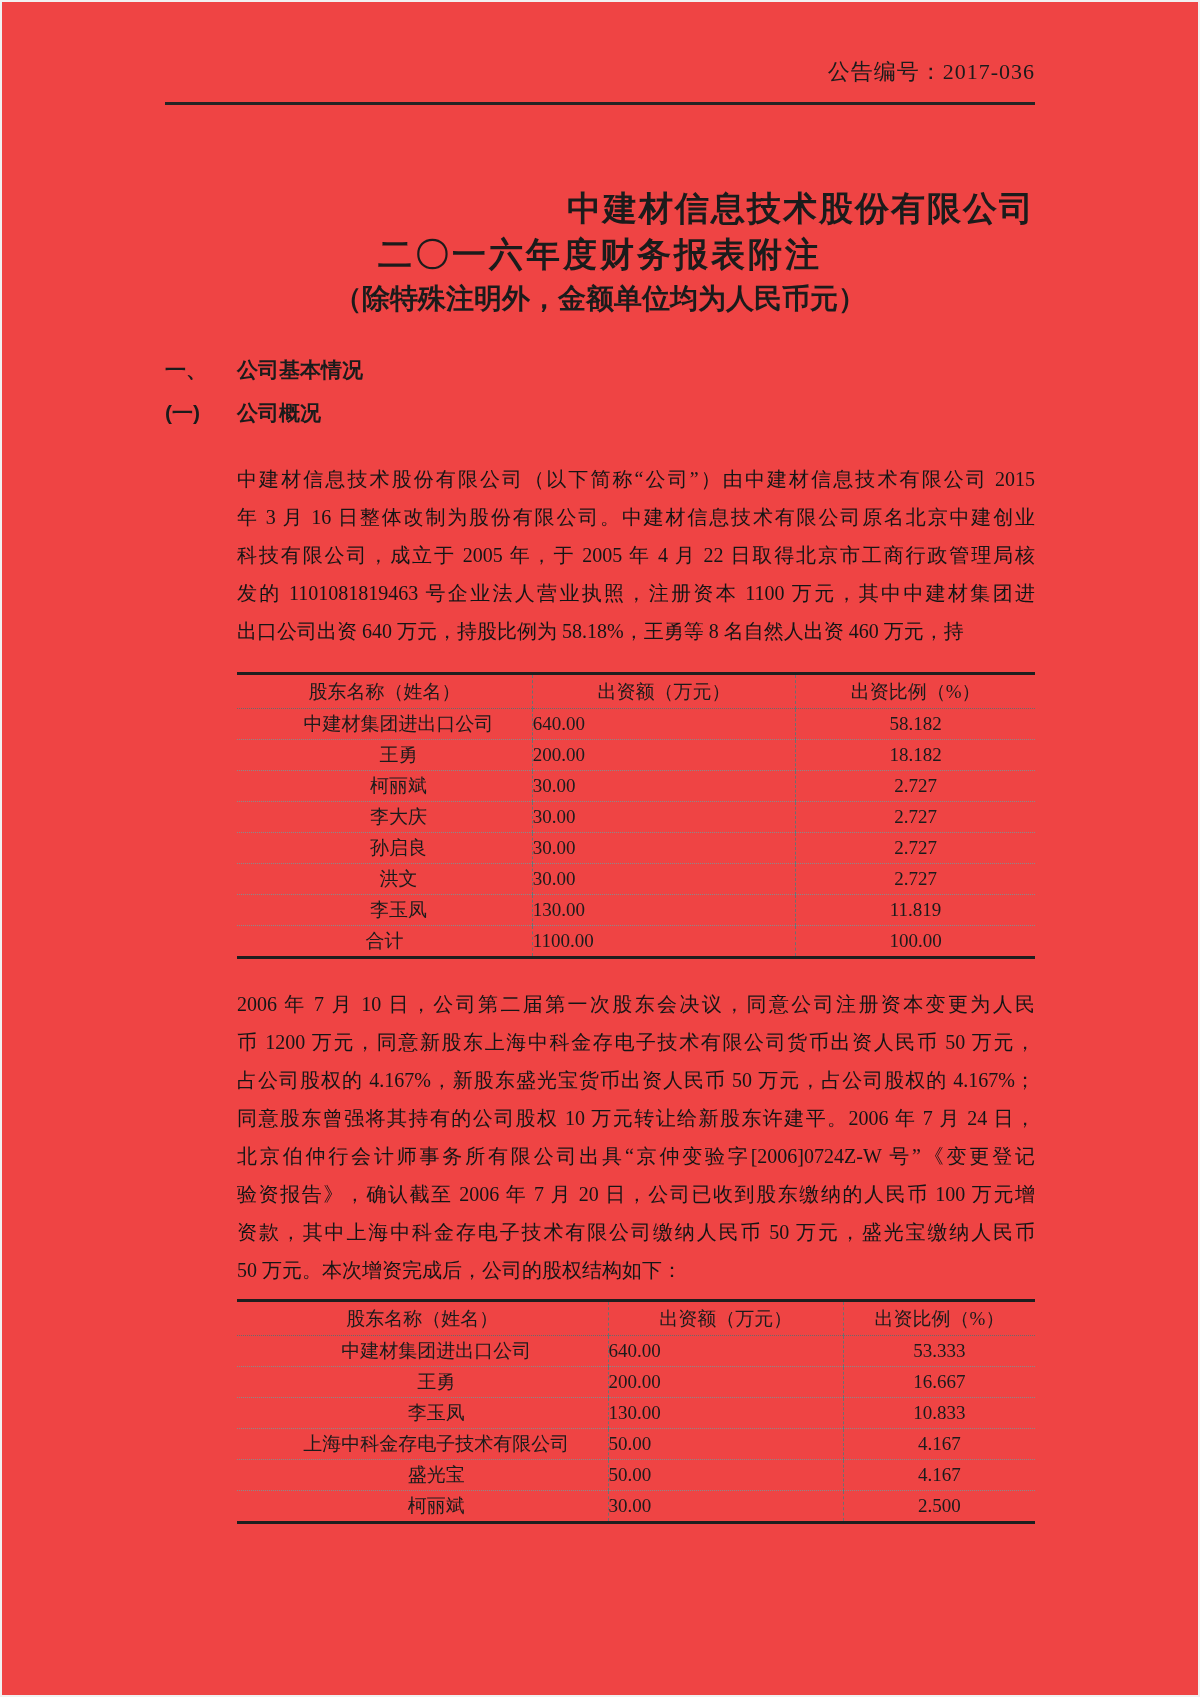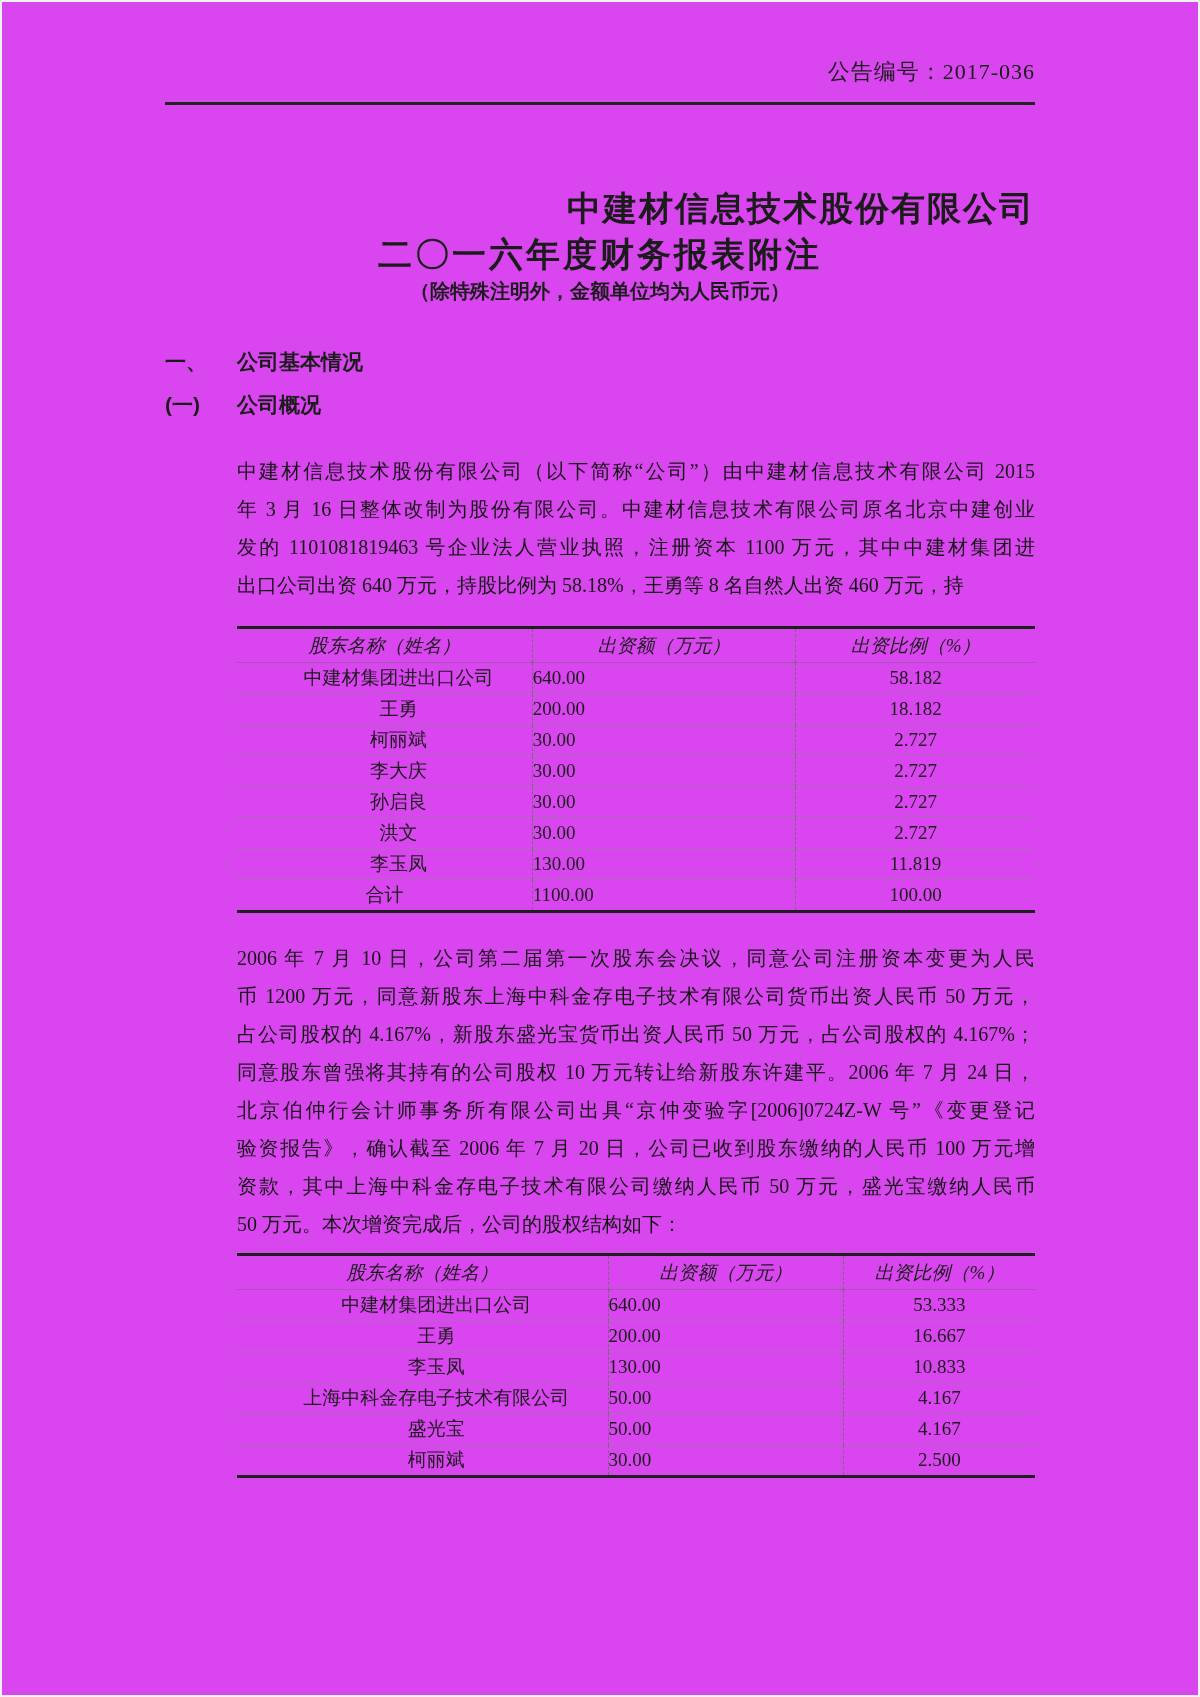--- a/index.html
+++ b/index.html
@@ -1,48 +1,48 @@
 <!DOCTYPE html>
 <html lang="zh"><head>
 <meta charset="utf-8">
 <style>
   html,body{margin:0;padding:0;background:#ffffff;}
   .sheet{
     width:1200px;height:1697px;box-sizing:border-box;
-    background:#d946ef;color:#1b1b1b;overflow:hidden;position:relative;
+    background:#ef4444;color:#1b1b1b;overflow:hidden;position:relative;
     font-family:"Liberation Serif","DejaVu Serif",serif;
     box-shadow:inset 0 0 0 2px #f1f1f1;
   }
   .content{padding:0 165px;}
   .notice{margin-top:58px;text-align:right;font-size:22px;line-height:28px;letter-spacing:1px;}
   .rule{margin-top:16px;border-bottom:3px solid #242424;height:0;}
   .title1{margin-top:82px;text-align:right;font-size:34px;line-height:42px;font-weight:bold;
           font-family:"Liberation Sans","DejaVu Sans",sans-serif;letter-spacing:2px;}
   .title2{margin-top:4px;text-align:center;font-size:34px;line-height:42px;font-weight:bold;
           font-family:"Liberation Sans","DejaVu Sans",sans-serif;letter-spacing:3px;}
-  .unitnote{text-align:center;font-size:20px;line-height:32px;font-weight:bold;
+  .unitnote{margin-top:8px;text-align:center;font-size:28px;line-height:32px;font-weight:bold;
           font-family:"Liberation Sans","DejaVu Sans",sans-serif;}
   .heading{display:flex;font-family:"Liberation Sans","DejaVu Sans",sans-serif;
           font-weight:bold;font-size:21px;line-height:30px;}
   .heading.lvl1{margin-top:40px;}
   .heading.lvl2{margin-top:13px;}
   .hnum{width:72px;flex:0 0 72px;}
   .body-indent{margin-left:72px;margin-top:32px;}
   .para{margin-top:6px;font-size:20px;color:#151515;}
   .para2{margin-top:26px;}
   .pline{line-height:38px;height:38px;white-space:nowrap;
          text-align:justify;text-align-last:justify;overflow:hidden;}
   .para .pline:last-child{text-align-last:left;}
   .tbl{width:100%;border-collapse:collapse;table-layout:fixed;
        border-top:3px solid #1e1e1e;border-bottom:3px solid #1e1e1e;
        font-size:19px;color:#1b1b1b;}
   .tbl1{margin-top:22px;}
   .tbl2{margin-top:10px;}
   .tbl th{font-weight:normal;height:33px;text-align:center;
-       border-bottom:1px dotted #6b6b6b;padding:0;font-style:italic;}
+       border-bottom:1px dotted #6b6b6b;padding:0;}
   .tbl td{height:30px;border-bottom:1px dotted #8a8a8a;padding:0;}
   .tbl th:nth-child(2),.tbl td:nth-child(2),
   .tbl th:nth-child(3),.tbl td:nth-child(3){border-left:1px dashed #6f6f6f;}
   .tbl td:nth-child(1){text-align:center;padding-left:28px;}
   .tbl td:nth-child(2){text-align:left;padding-right:16px;}
   .tbl td:nth-child(3){text-align:center;}
   .tbl .total-row td:nth-child(1){text-align:center;padding-left:0;}
 </style>
 </head>
 <body>
@@ -65,20 +65,21 @@
     <div class="heading lvl2">
       <span class="hnum">(一)</span>
       <span class="htext">公司概况</span>
     </div>
 
     <div class="body-indent">
 
       <div class="para">
           <div class="pline">中建材信息技术股份有限公司（以下简称“公司”）由中建材信息技术有限公司 2015</div>
           <div class="pline">年 3 月 16 日整体改制为股份有限公司。中建材信息技术有限公司原名北京中建创业</div>
+          <div class="pline">科技有限公司，成立于 2005 年，于 2005 年 4 月 22 日取得北京市工商行政管理局核</div>
           <div class="pline">发的 1101081819463 号企业法人营业执照，注册资本 1100 万元，其中中建材集团进</div>
           <div class="pline">出口公司出资 640 万元，持股比例为 58.18%，王勇等 8 名自然人出资 460 万元，持</div>
         </div>
 
       <table class="tbl tbl1">
         <colgroup>
             <col style="width:37%">
             <col style="width:33%">
             <col style="width:30%">
           </colgroup>

